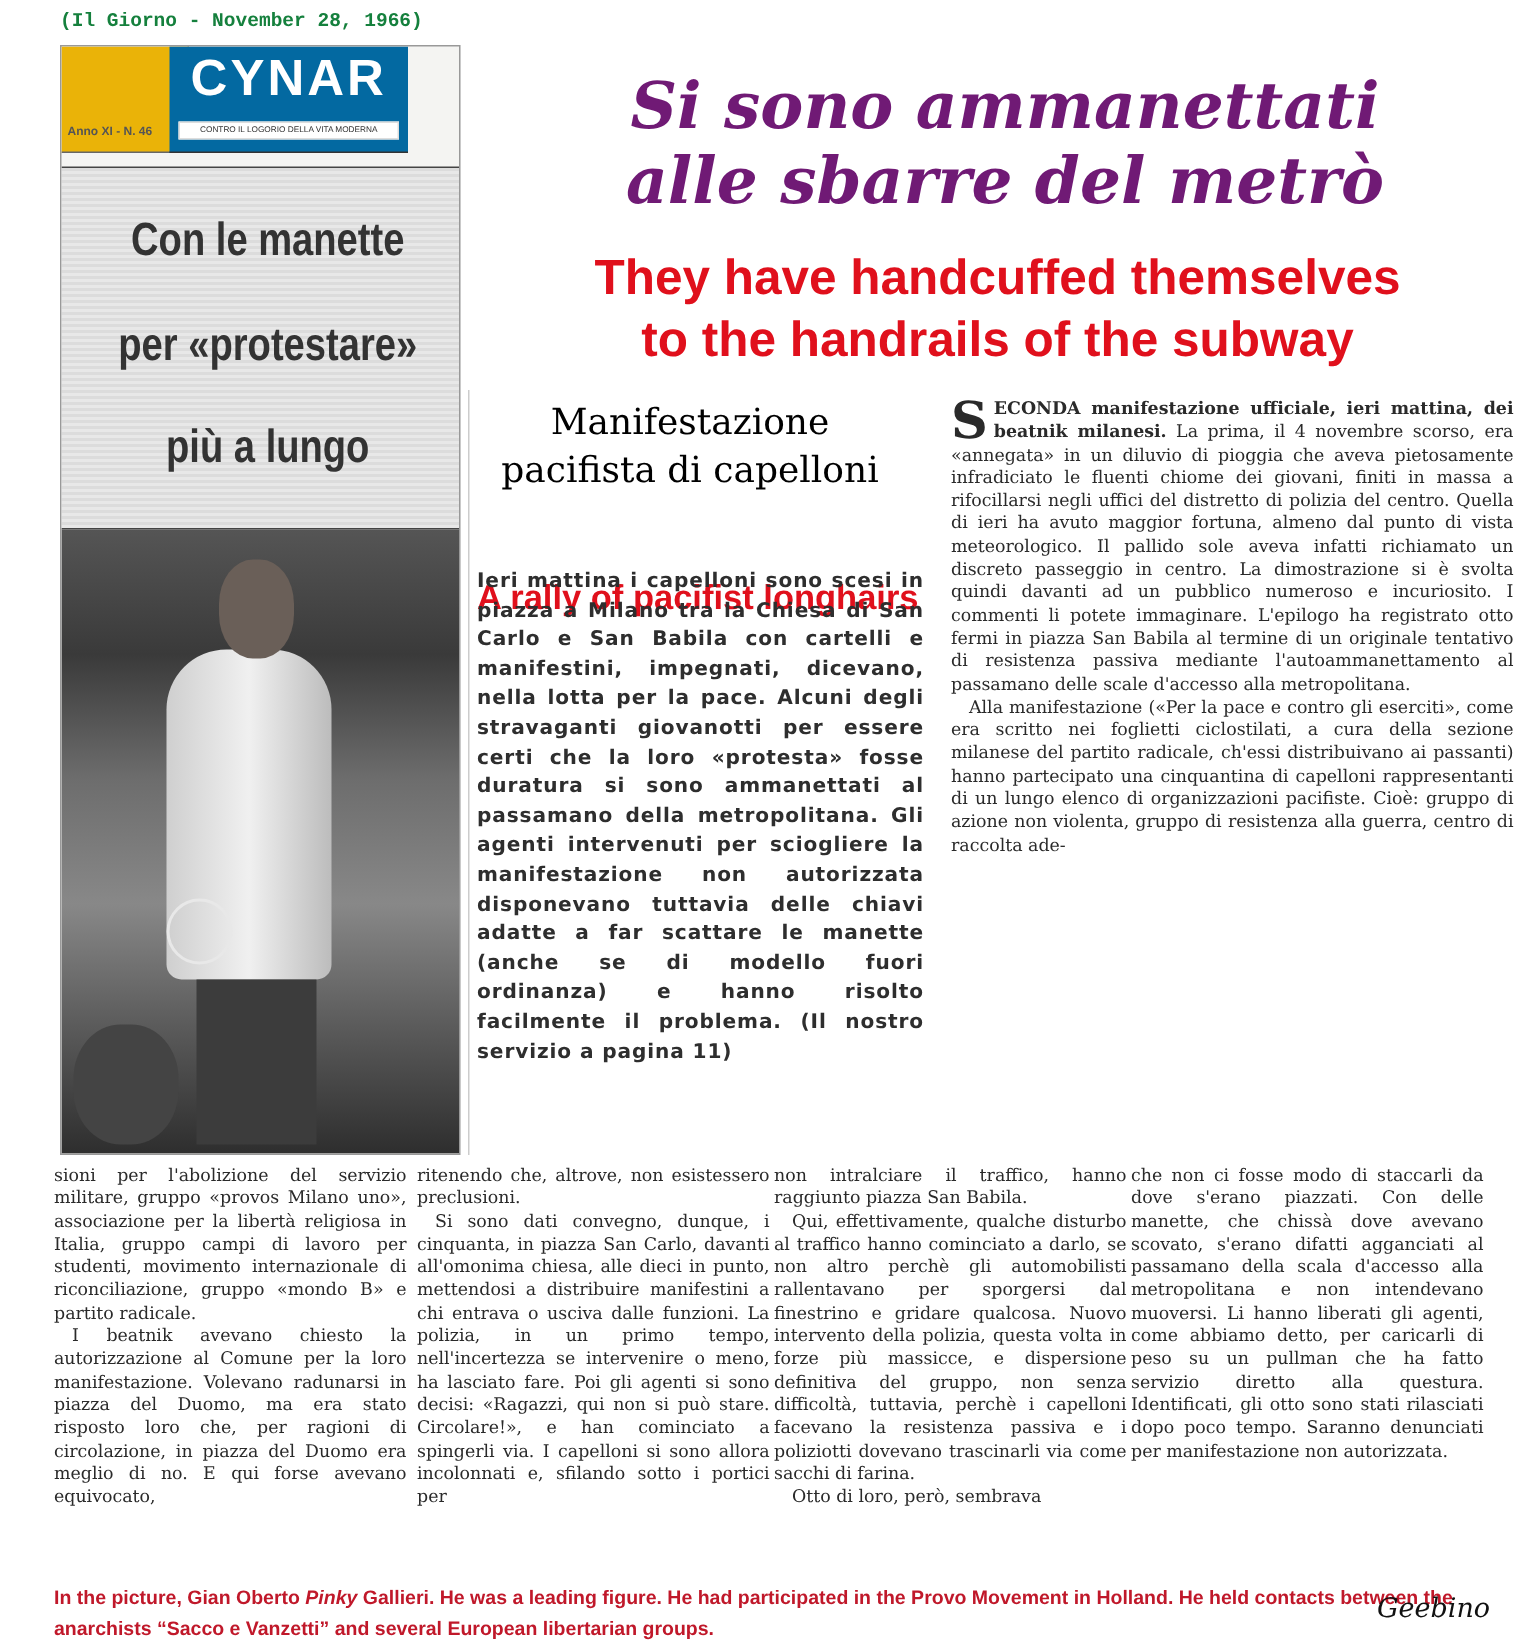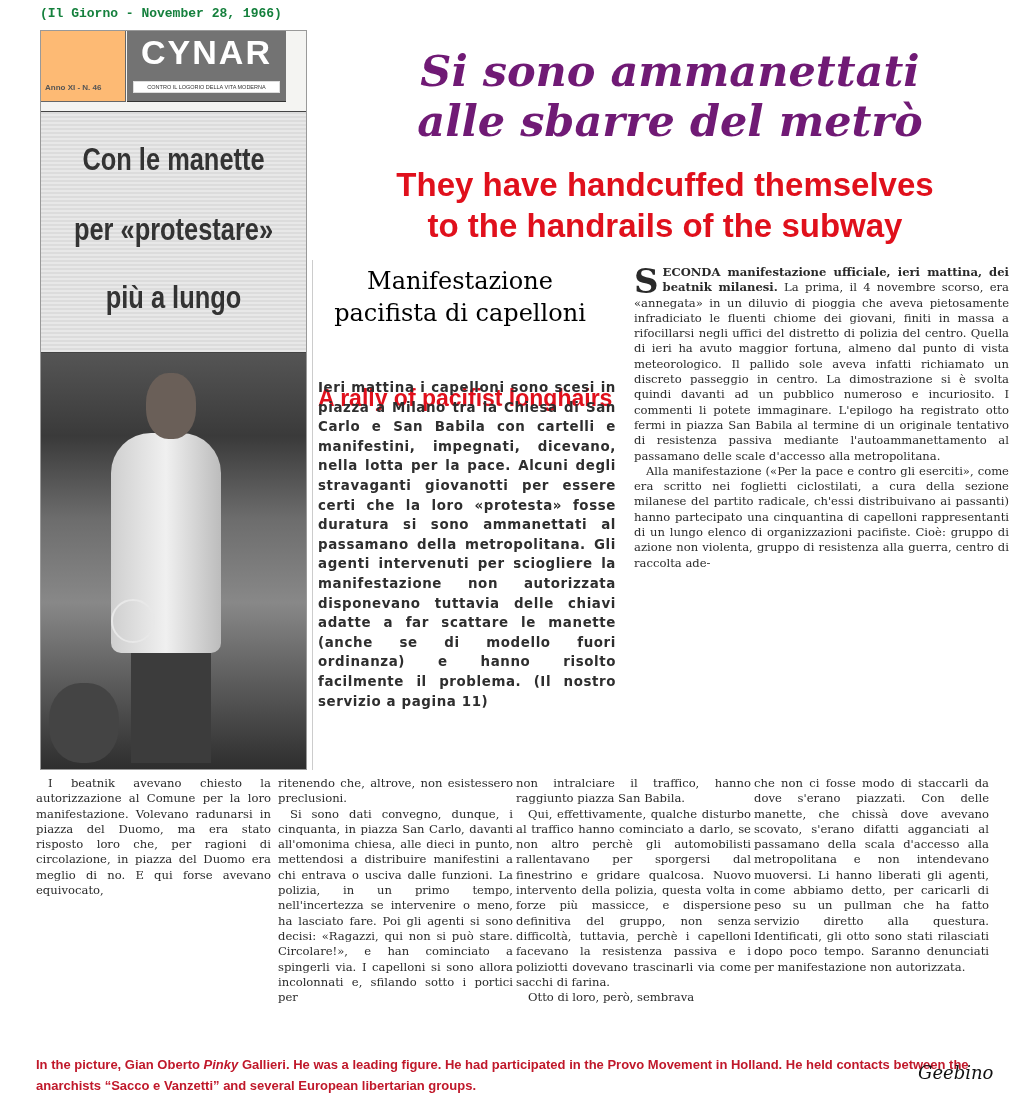--- a/index.html
+++ b/index.html
@@ -1,26 +1,26 @@
 <!DOCTYPE html>
 <html><head>
 <meta charset="utf-8">
 <style>
   html, body { margin:0; padding:0; background:#ffffff; }
   body { width:1015px; height:1097px; position:relative; overflow:hidden; font-family:"DejaVu Serif", serif; color:#222; }
   .abs { position:absolute; }
   .source { left:40px; top:6px; font-family:Liberation Mono, monospace; font-weight:bold; font-size:13px; color:#15803d; }
   
   .photo-panel { left:40px; top:30px; width:265px; height:738px; border:1px solid #999; background:#f4f4f2; overflow:hidden; }
-  .mast-left { position:absolute; left:0; top:0; width:84px; height:70px; border-right:1px solid #666; border-bottom:1px solid #666; background:#fdba74; }
+  .mast-left { position:absolute; left:0; top:0; width:84px; height:70px; border-right:1px solid #666; border-bottom:1px solid #666; background:#eab308; }
   .mast-issue { position:absolute; left:4px; top:52px; font-family:"Liberation Sans", sans-serif; font-size:8px; font-weight:bold; color:#555; }
-  .cynar { position:absolute; left:86px; top:0; width:159px; height:70px; background:#737373; border-bottom:1px solid #333; }
+  .cynar { position:absolute; left:72px; top:0; width:159px; height:70px; background:#0369a1; border-bottom:1px solid #333; }
   .cynar-logo { position:absolute; left:0; top:2px; width:100%; text-align:center; font-family:"Liberation Sans", sans-serif; font-weight:bold; font-size:34px; color:#ffffff; letter-spacing:2px; }
   .cynar-tag { position:absolute; left:6px; top:50px; right:6px; border:1px solid #ddd; background:#fff; font-family:"Liberation Sans", sans-serif; font-size:5.5px; text-align:center; color:#333; padding:2px 0; }
-  .kicker-box { position:absolute; left:0; top:80px; width:265px; height:240px; background:repeating-linear-gradient(0deg,#e8e8e8 0 2px,#dcdcdc 2px 4px); border-top:1px solid #444; border-bottom:1px solid #444; }
+  .kicker-box { position:absolute; left:0; top:80px; width:265px; height:240px; background:repeating-linear-gradient(0deg,#e8e8e8 0 2px,#dcdcdc 2px 4px); border-top:1px solid #444; border-bottom:1px solid #444;padding-left:10px; }
   .kicker { position:absolute; left:0; width:100%; text-align:center; font-family:"Liberation Sans", sans-serif; font-weight:bold; font-size:31px; color:#333; transform:scaleX(0.82); }
   .photo { position:absolute; left:0; top:322px; width:265px; height:416px; background:linear-gradient(180deg,#555 0%,#3a3a3a 20%,#6d6d6d 40%,#888 60%,#5a5a5a 80%,#2e2e2e 100%); }
   .figure-coat { position:absolute; left:70px; top:80px; width:110px; height:220px; background:linear-gradient(90deg,#cfcfcf,#f0f0f0,#bcbcbc); border-radius:40px 40px 10px 10px; }
   .figure-head { position:absolute; left:105px; top:20px; width:50px; height:66px; background:#6a5f58; border-radius:45%; }
   .figure-legs { position:absolute; left:90px; top:300px; width:80px; height:110px; background:#3c3c3c; }
   .cuff-circle { position:absolute; left:70px; top:246px; width:40px; height:40px; border:2px solid #e8e8e8; border-radius:50%; }
   .face2 { position:absolute; left:8px; top:330px; width:70px; height:80px; background:#444; border-radius:45%; }
 
   
   .headline-it { left:330px; width:680px; text-align:center; font-family:"DejaVu Serif", serif; font-style:italic; font-weight:bold; font-size:43px; color:#701a75; line-height:1; }
@@ -81,20 +81,21 @@
 
 <div class="abs body-col main-col">
   <p class="firstline">
     <span class="dropcap">S</span>
     <b>ECONDA manifestazione ufficiale, ieri mattina, dei beatnik milanesi.</b><span> La prima, il 4 novembre scorso, era «annegata» in un diluvio di pioggia che aveva pietosamente infradiciato le fluenti chiome dei giovani, finiti in massa a rifocillarsi negli uffici del distretto di polizia del centro. Quella di ieri ha avuto maggior fortuna, almeno dal punto di vista meteorologico. Il pallido sole aveva infatti richiamato un discreto passeggio in centro. La dimostrazione si è svolta quindi davanti ad un pubblico numeroso e incuriosito. I commenti li potete immaginare. L'epilogo ha registrato otto fermi in piazza San Babila al termine di un originale tentativo di resistenza passiva mediante l'autoammanettamento al passamano delle scale d'accesso alla metropolitana.</span>
   </p>
   <p class="indent">Alla manifestazione («Per la pace e contro gli eserciti», come era scritto nei foglietti ciclostilati, a cura della sezione milanese del partito radicale, ch'essi distribuivano ai passanti) hanno partecipato una cinquantina di capelloni rappresentanti di un lungo elenco di organizzazioni pacifiste. Cioè: gruppo di azione non violenta, gruppo di resistenza alla guerra, centro di raccolta ade-</p>
 </div>
 
 <div class="abs body-col col-b" style="left:36px;">
+  <p>sioni per l'abolizione del servizio militare, gruppo «provos Milano uno», associazione per la libertà religiosa in Italia, gruppo campi di lavoro per studenti, movimento internazionale di riconciliazione, gruppo «mondo B» e partito radicale.</p>
   <p class="indent">I beatnik avevano chiesto la autorizzazione al Comune per la loro manifestazione. Volevano radunarsi in piazza del Duomo, ma era stato risposto loro che, per ragioni di circolazione, in piazza del Duomo era meglio di no. E qui forse avevano equivocato,</p>
 </div>
 
 <div class="abs body-col col-b" style="left:278px;">
   <p>ritenendo che, altrove, non esistessero preclusioni.</p>
   <p class="indent">Si sono dati convegno, dunque, i cinquanta, in piazza San Carlo, davanti all'omonima chiesa, alle dieci in punto, mettendosi a distribuire manifestini a chi entrava o usciva dalle funzioni. La polizia, in un primo tempo, nell'incertezza se intervenire o meno, ha lasciato fare. Poi gli agenti si sono decisi: «Ragazzi, qui non si può stare. Circolare!», e han cominciato a spingerli via. I capelloni si sono allora incolonnati e, sfilando sotto i portici per</p>
 </div>
 
 <div class="abs body-col col-b" style="left:516px;">
   <p>non intralciare il traffico, hanno raggiunto piazza San Babila.</p>

